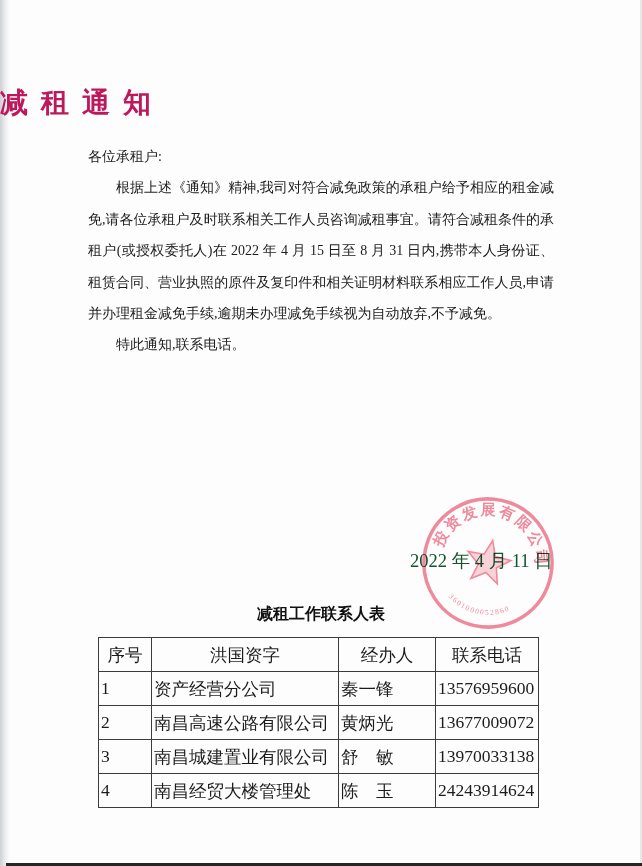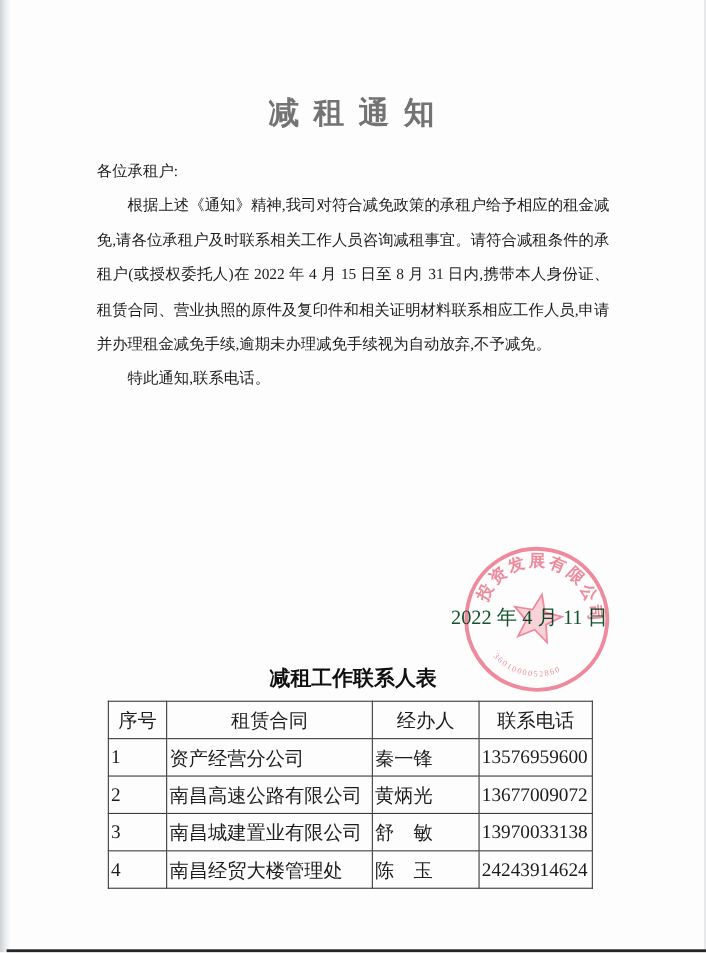--- a/index.html
+++ b/index.html
@@ -12,22 +12,22 @@
     position:absolute; left:0; top:0; width:10px; height:100%;
     background:linear-gradient(to right,#ced1d5,#eceeef 55%,#fdfdfd);
   }
   .edge-right {
     position:absolute; right:0; top:0; width:2px; height:100%; background:#e7e8ea;
   }
   .edge-bottom {
     position:absolute; left:6px; right:0; bottom:0; height:3px; background:#26262a;
   }
   .doc-title {
-    position:absolute; top:84px; left:0; width:100%; text-align:center;
-    font-size:28px; font-weight:bold; letter-spacing:3px; color:#737373;
+    position:absolute; top:84px; left:0; width:100%; text-align:left;
+    font-size:28px; font-weight:bold; letter-spacing:3px; color:#be185d;
   }
   .body-text {
     position:absolute; left:88px; top:141px; width:466px;
     font-size:14px; line-height:31.4px; text-align:justify;
   }
   .body-text p { margin:0; text-indent:2em; }
   .body-text .salutation { text-indent:0; }
   .bold-seg { font-weight:bold; }
   .date-line {
     position:absolute; top:548px; left:410px; font-size:18.5px; color:#14532d;
@@ -35,21 +35,21 @@
   .stamp {
     position:absolute; left:418px; top:493px; width:140px; height:140px;
     color:#ee7b90; opacity:.88; transform:rotate(12deg);
     mix-blend-mode:multiply; pointer-events:none;
   }
   .stamp text { fill:currentColor; }
   .stamp .arc-company { font-size:15px; font-weight:bold; letter-spacing:2.5px; }
   .stamp .arc-code { font-size:7.5px; letter-spacing:1.5px; }
   .table-title {
     position:absolute; top:604px; left:0; width:100%; text-align:center;
-    font-size:19px; font-weight:bold; color:#111;
+    font-size:16px; font-weight:bold; color:#111;
   }
   .contacts-table {
     position:absolute; left:98px; top:637px;
     border-collapse:collapse; table-layout:fixed;
   }
   .contacts-table th, .contacts-table td {
     border:1.4px solid #3c3c3c; height:33px; 
     font-size:17.5px; font-weight:normal; padding:0 2px;
     white-space:nowrap; overflow:hidden;
   }
@@ -91,21 +91,21 @@
   <table class="contacts-table">
     <colgroup>
       <col class="col-no">
         <col class="col-unit">
         <col class="col-agent">
         <col class="col-phone">
     </colgroup>
     <tbody>
         <tr>
       <th>序号</th>
-      <th>租赁合同</th>
+      <th>洪国资字</th>
       <th>经办人</th>
       <th>联系电话</th>
     </tr>
     <tr>
       <td>1</td>
       <td>资产经营分公司</td>
       <td>秦一锋</td>
       <td>13576959600</td>
     </tr>
     <tr>

